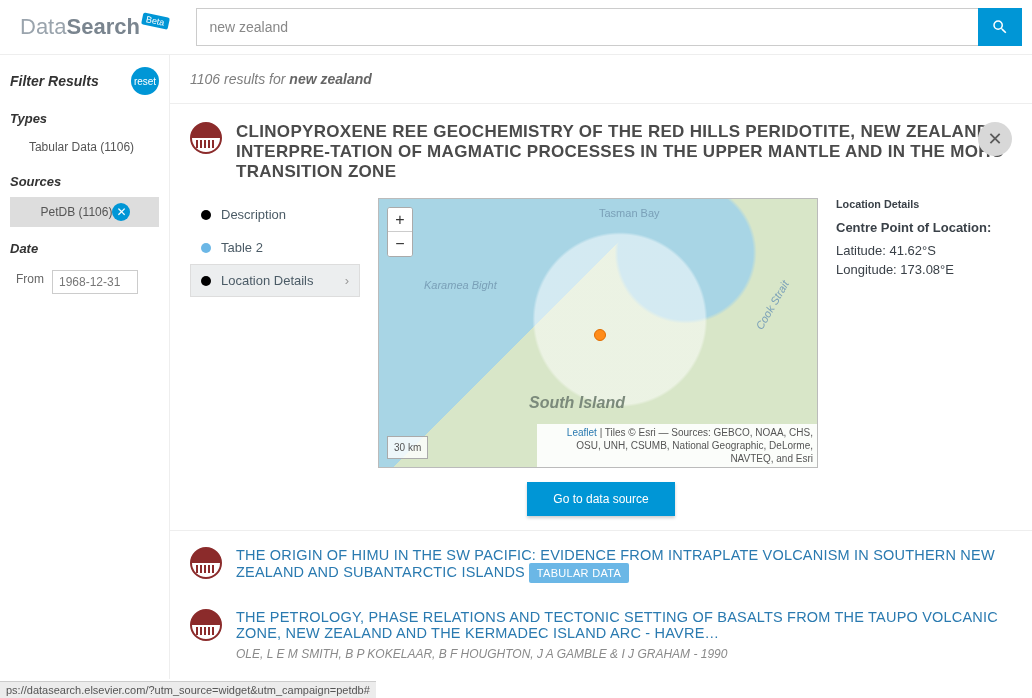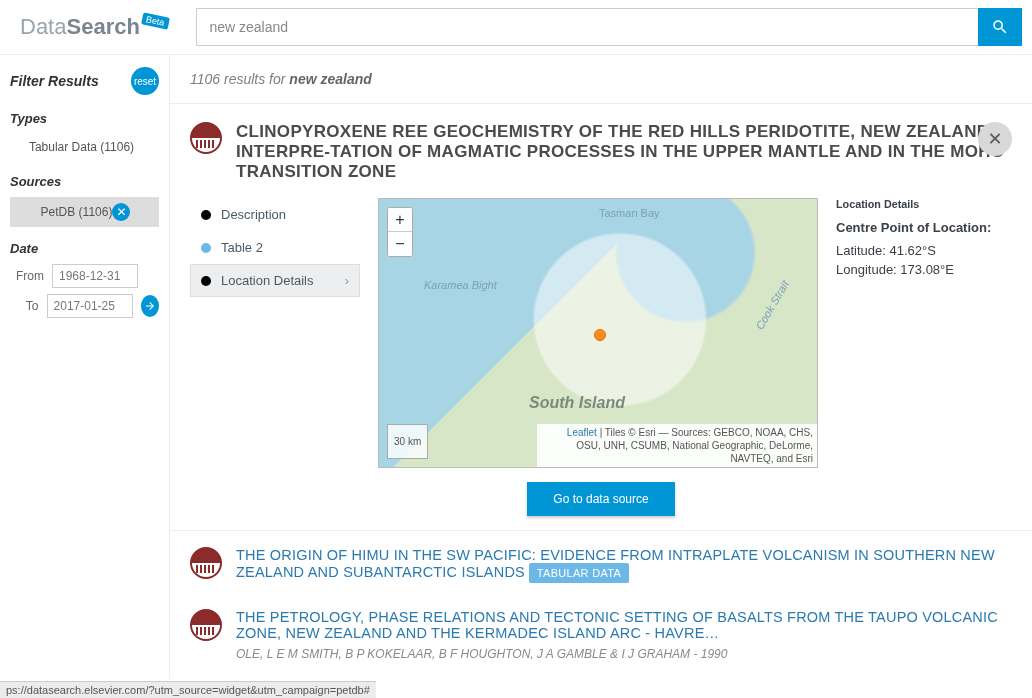--- a/index.html
+++ b/index.html
@@ -19,21 +19,21 @@
 .sidebar { width: 170px; border-right: 1px solid #eee; padding: 12px 10px; font-size: 13px; }
 .filter-head { display:flex; justify-content:space-between; align-items:center; margin-bottom: 16px; }
 .filter-head h3 { font-size: 14px; color:#333; font-weight:700; font-style: italic; }
 .reset-btn { background:#0096d6; color:#fff; border:none; border-radius:50%; width:28px; height:28px; font-size:10px; cursor:pointer; }
 .sidebar h4 { font-size:13px; font-weight:700; margin: 14px 0 8px; font-style: italic; }
 .chip { display:flex; align-items:center; justify-content:center; background:#ddd; padding:6px 6px 6px 8px; color:#555; font-size:12px; margin-bottom:6px; }
 .chip.plain { background:transparent; padding-left:0; }
 .chip .x { background:#0096d6; color:#fff; border-radius:50%; width:18px; height:18px; display:flex; align-items:center; justify-content:center; font-size:12px; cursor:pointer; }
 .date-row { display:flex; align-items:center; margin:6px 0; gap:8px; }
 .date-row label { width:34px; text-align:right; color:#666; font-size:12px; }
-.date-row input { border:1px solid #ccc; padding:4px 6px; font-size:12px; width:86px; color:#777; }
+.date-row input { border:1px solid #ccc; padding:4px 6px; font-size:12px; width:86px; color:#777;margin-top:6px; }
 .date-go { background:#0096d6; border:none; border-radius:50%; width:22px; height:22px; color:#fff; cursor:pointer; display:flex; align-items:center; justify-content:center; margin-left:auto;}
 .date-go svg { width:12px; height:12px; fill:#fff;}
 
 .content { flex:1; padding: 0; }
 .results-bar { padding: 16px 20px; border-bottom:1px solid #eee; color:#7e7e7e; font-style: italic; font-size:14px; }
 .results-bar b { color:#666; }
 
 .detail { position: relative; padding: 18px 20px 10px; border-bottom:1px solid #eee; }
 .detail-head { display:flex; align-items:flex-start; gap:14px; }
 .src-icon { width:32px; height:32px; flex-shrink:0; }
@@ -54,21 +54,21 @@
   radial-gradient(circle at 70% 20%, #a8d5e5 0 18%, transparent 19%),
   radial-gradient(circle at 20% 30%, #a8d5e5 0 14%, transparent 15%);}
 .map-controls { position:absolute; top:8px; left:8px; border:1px solid #aaa; background:#fff; border-radius:3px; overflow:hidden;}
 .map-controls button { display:block; width:24px; height:24px; border:none; background:#fff; border-bottom:1px solid #ccc; cursor:pointer; font-size:16px; color:#333;}
 .map-controls button:last-child{border-bottom:none;}
 .map-point { position:absolute; left:215px; top:130px; width:12px; height:12px; background:#ff8c1a; border-radius:50%; border:1px solid #e06c00;}
 .map-label-si { position:absolute; left:150px; top:195px; color:#7b8a7b; font-style:italic; font-size:16px; font-weight:600;}
 .map-label-tb { position:absolute; left:220px; top:8px; color:#7aa0b8; font-size:11px;}
 .map-label-kb { position:absolute; left:45px; top:80px; color:#7aa0b8; font-style:italic; font-size:11px;}
 .map-label-cs { position:absolute; right:18px; top:100px; color:#7aa0b8; font-style:italic; font-size:11px; transform: rotate(-60deg);}
-.map-scale { position:absolute; left:8px; bottom:8px; background:rgba(255,255,255,0.8); border:1px solid #aaa; padding:11px 6px; font-size:10px; color:#555;}
+.map-scale { position:absolute; left:8px; bottom:8px; background:rgba(255,255,255,0.8); border:1px solid #aaa; padding:5px 6px; font-size:10px; color:#555;}
 .map-attr { position:absolute; right:0; bottom:0; background:rgba(255,255,255,0.9); font-size:10px; color:#555; padding:2px 4px; text-align:right; max-width:280px; line-height:1.3;}
 .map-attr a{ color:#2a7ab0;}
 .loc-panel { flex:1; font-size:13px; color:#3a4148; }
 .loc-panel h5 { font-weight:700; margin-bottom:10px; }
 .loc-panel .sub { font-weight:700; margin-bottom:8px;}
 .loc-panel div { margin-bottom:4px; }
 
 .pager { display:flex; align-items:center; gap:10px; margin-top:12px; margin-left:0; width:350px; justify-content:flex-end;}
 .pager span { color:#58646e; font-size:13px; }
 .pager button { width:32px; height:32px; border-radius:50%; border:none; background:#dcdcdc; color:#5a5a5a; cursor:pointer; display:flex; align-items:center; justify-content:center;}
@@ -111,29 +111,20 @@
     </div>
     <h4>Sources</h4>
     <div class="chip">
       <span>PetDB (1106)</span>
       <span class="x">✕</span>
     </div>
     <h4>Date</h4>
     <div class="date-row">
       <label>From</label>
       <input value="1968-12-31" style="">
-    </div>
-    <div class="date-row">
-      <label>To</label>
-      <input value="2017-01-25" style="">
-      <button class="date-go">
-        <svg viewBox="0 0 24 24">
-            <path d="M12 4l-1.4 1.4L16.2 11H4v2h12.2l-5.6 5.6L12 20l8-8z"></path>
-          </svg>
-      </button>
     </div>
   </aside>
 
   <section class="content">
     <div class="results-bar">
       <span>1106</span> <span>results for</span> <b>new zealand</b>
     </div>
 
     <div class="detail">
       <button class="close-detail">✕</button>

